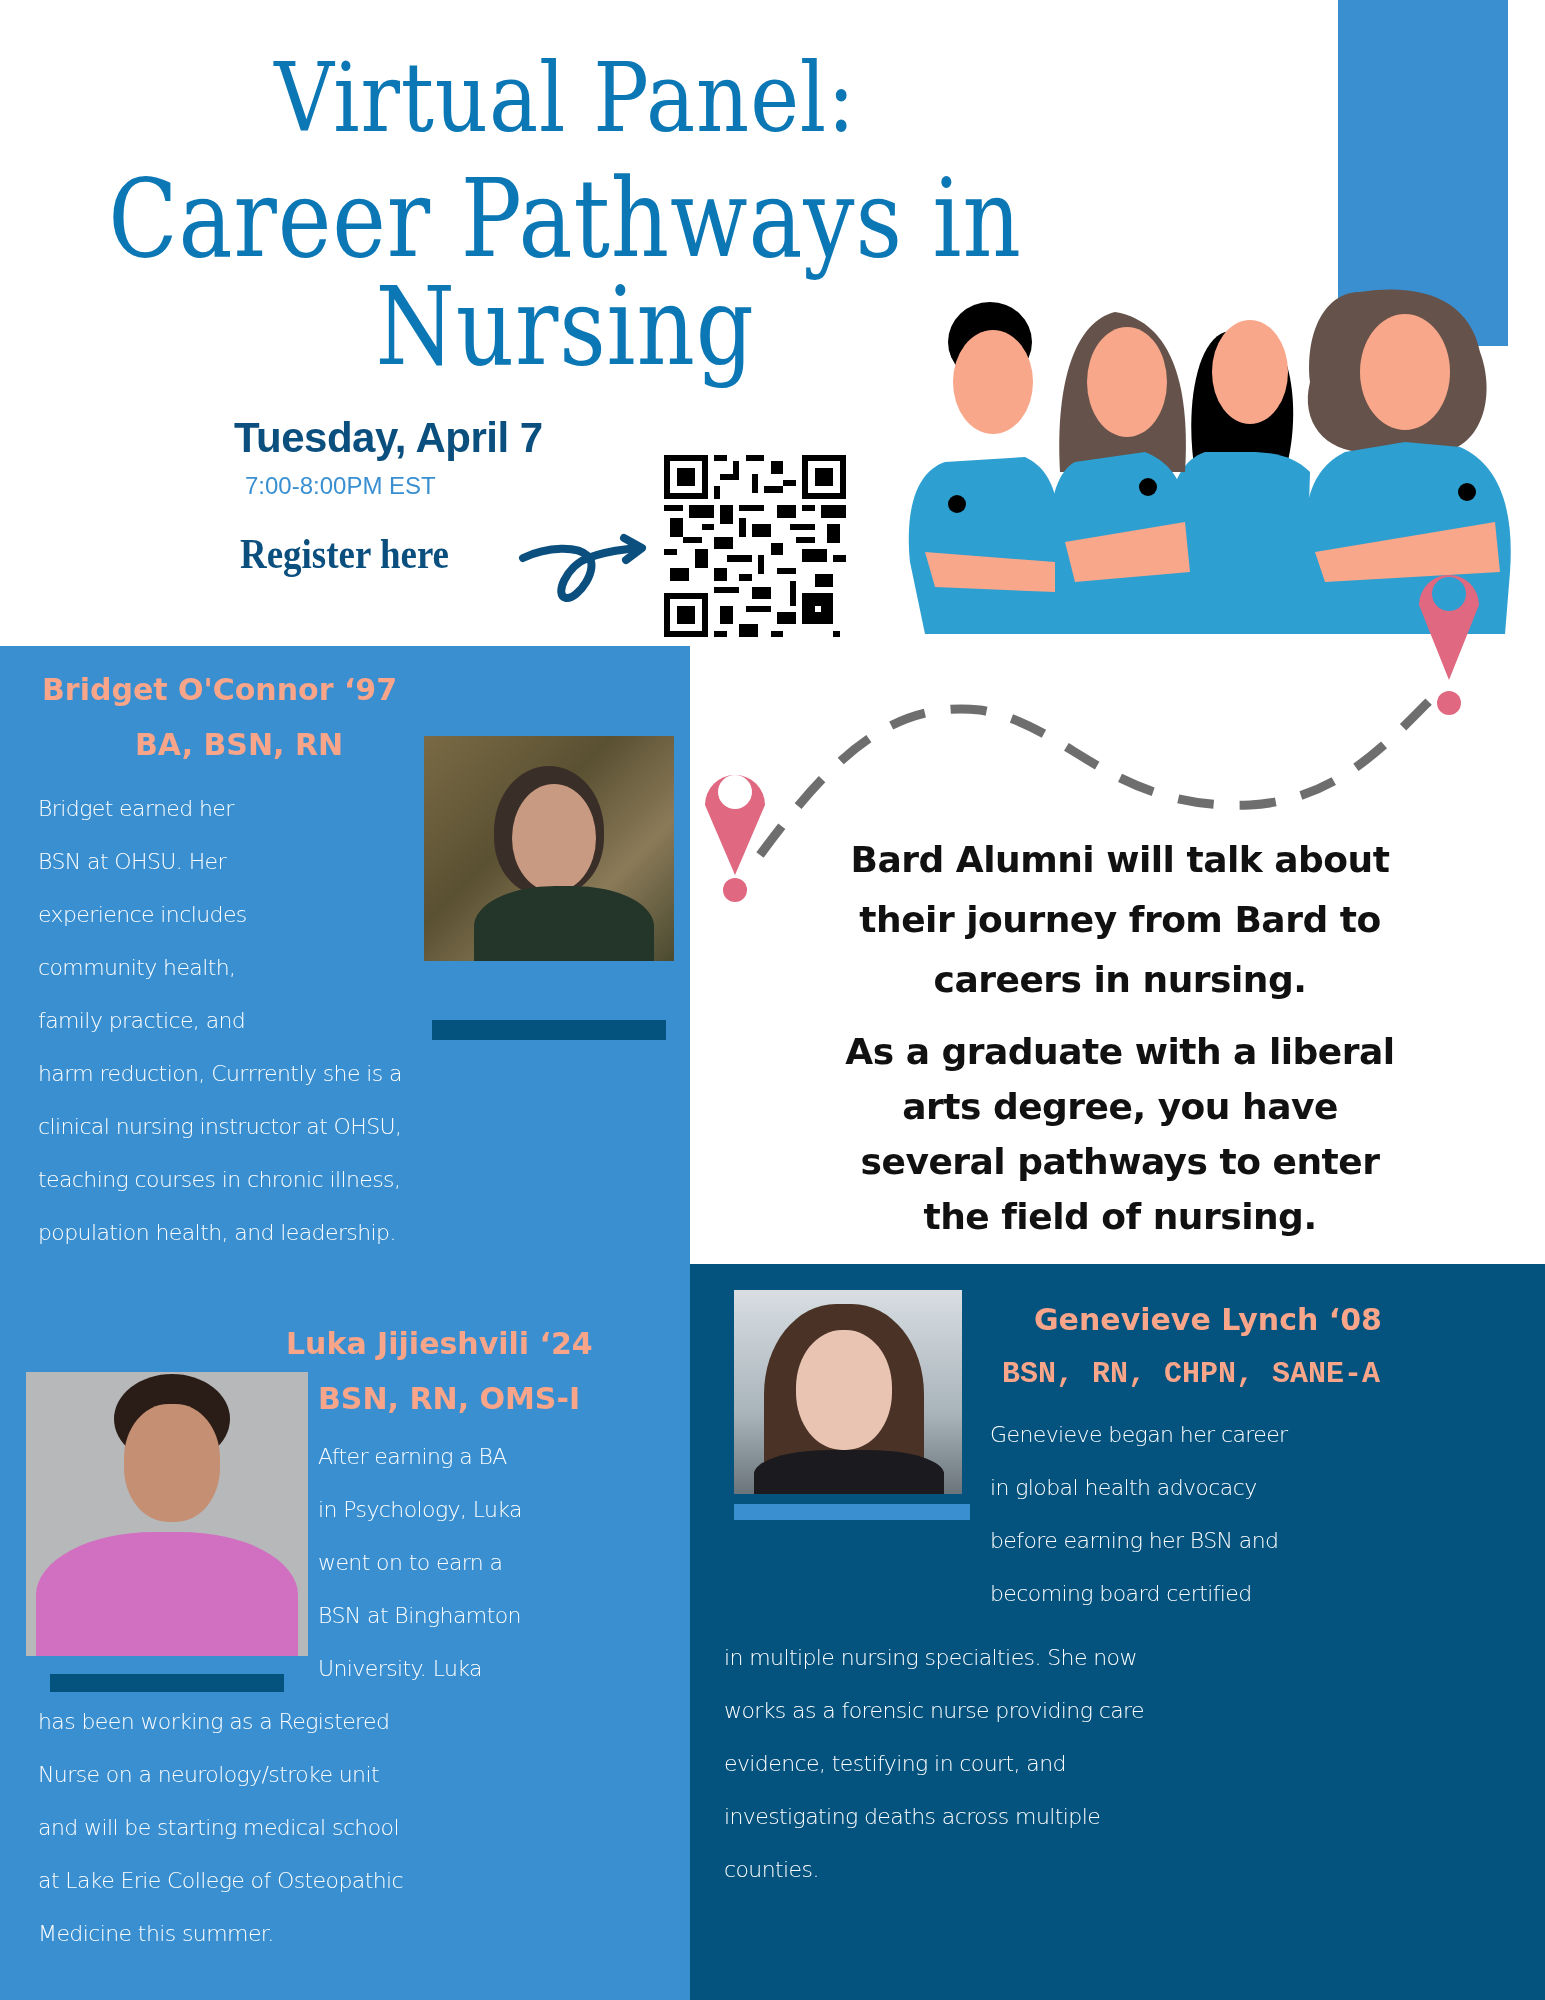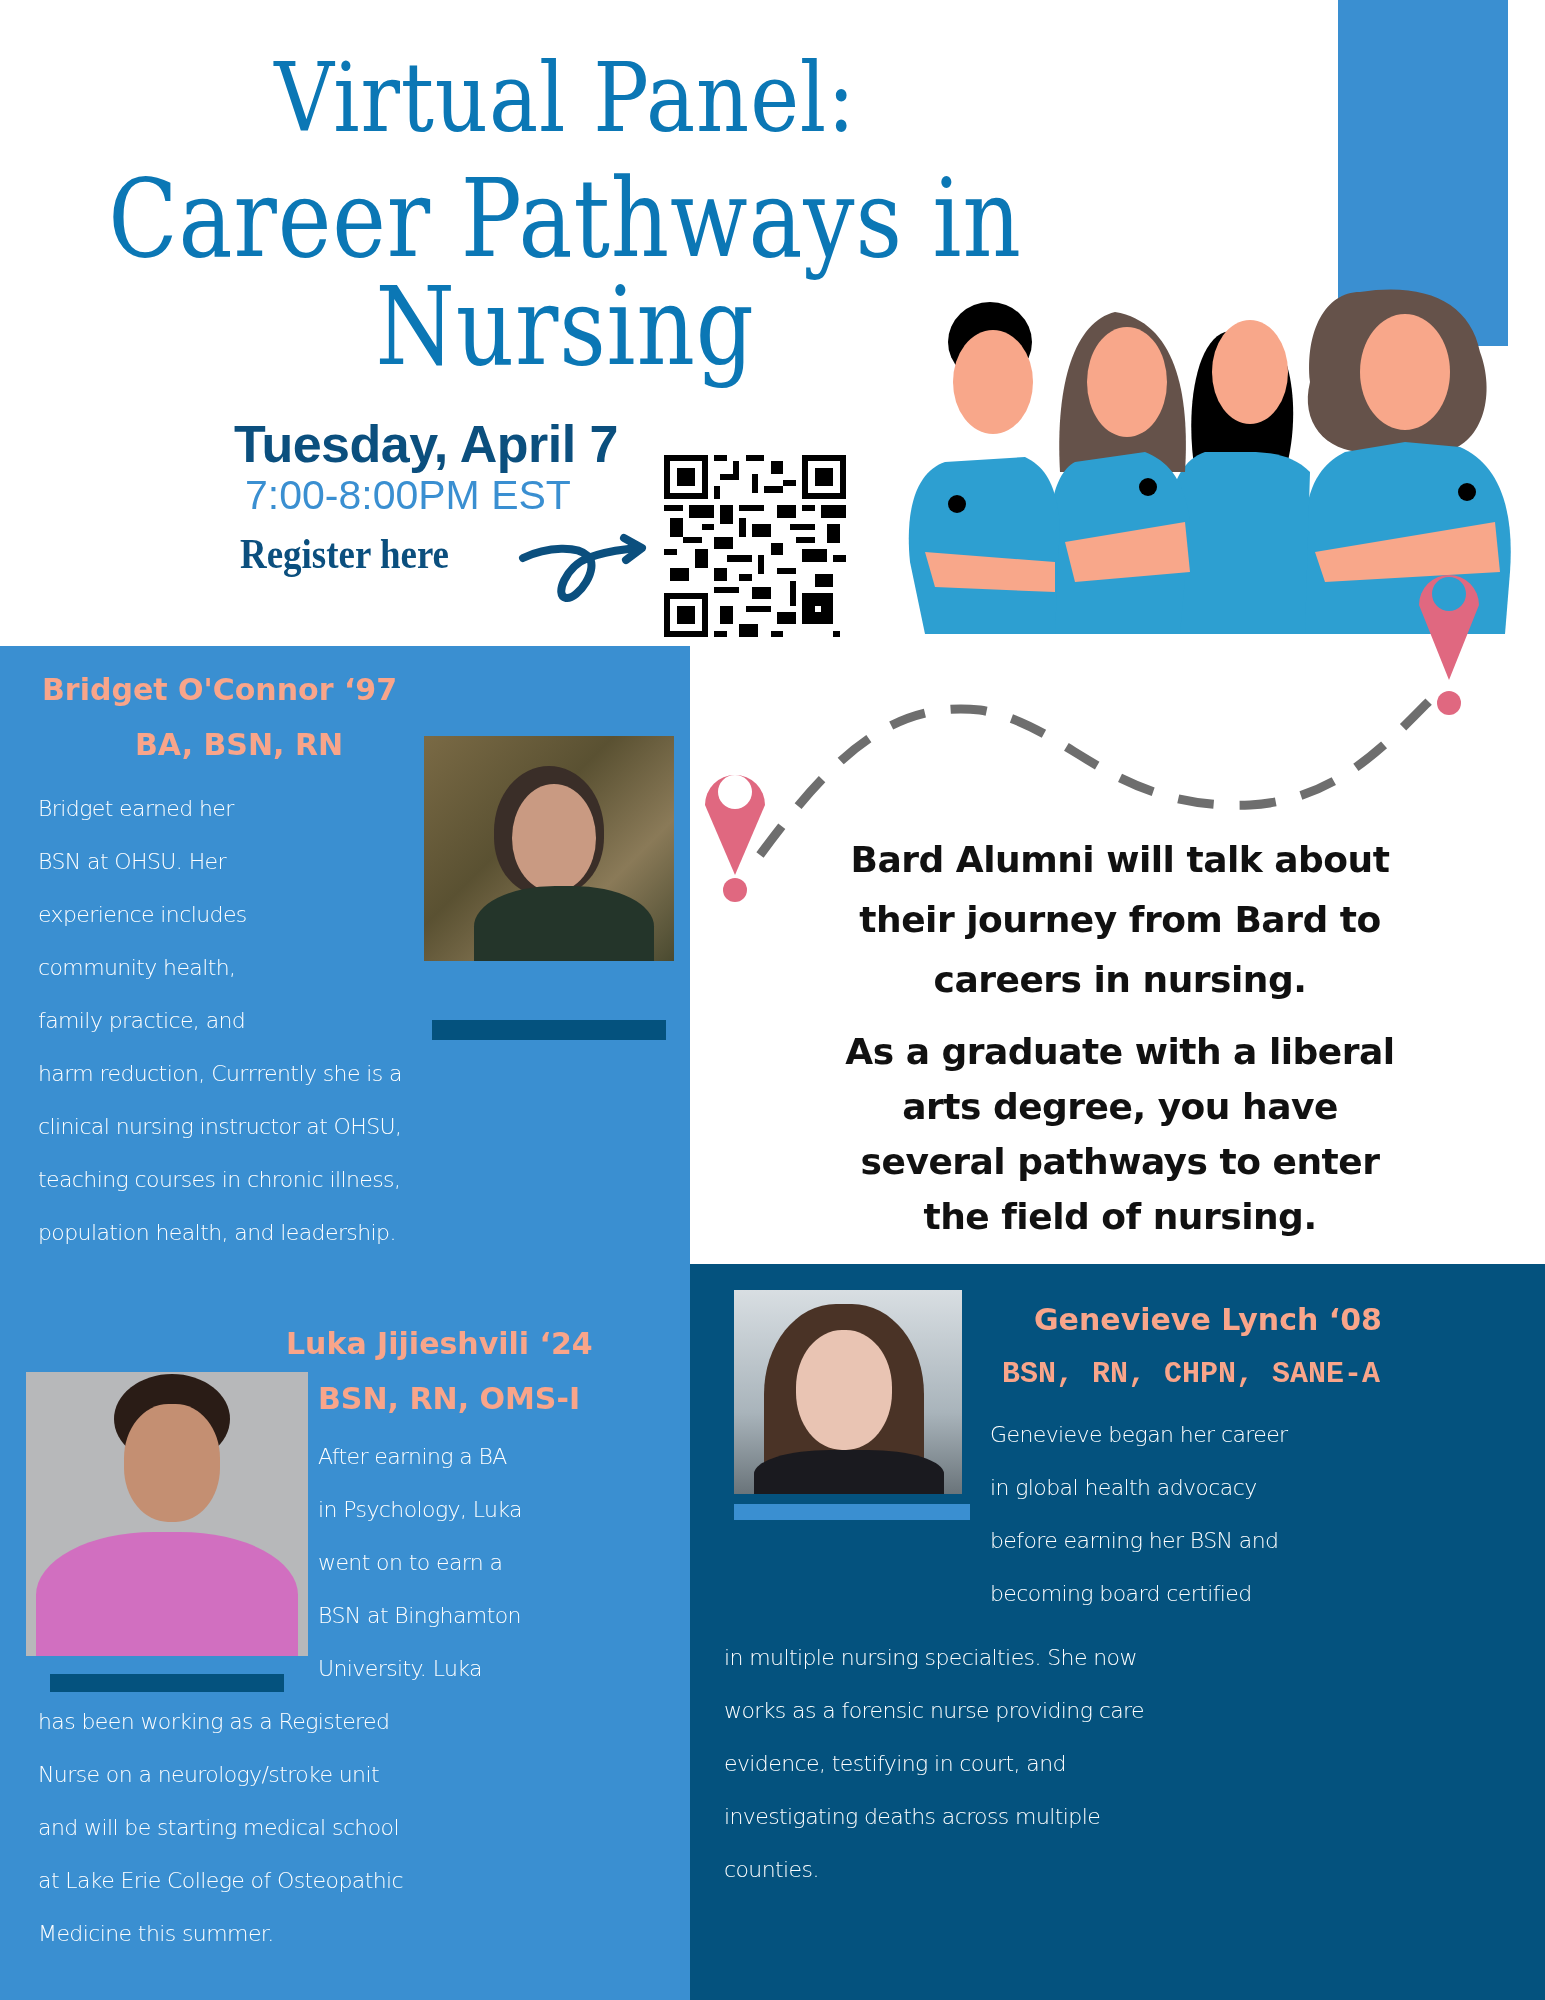--- a/index.html
+++ b/index.html
@@ -11,22 +11,22 @@
   
   .title-line { position: absolute; left: 0; width: 1130px; text-align: center;
     font-family: "DejaVu Serif", serif; color: #0b77b5; font-weight: normal; white-space: nowrap; }
   .t1 { top: 42px; font-size: 96px; letter-spacing: 1px; transform: scaleX(0.86); }
   .t2 { top: 156px; font-size: 108px; letter-spacing: 1px; transform: scaleX(0.84); }
   .t3 { top: 264px; font-size: 108px; letter-spacing: 1px; transform: scaleX(0.84); }
 
   .blue-rect { left: 1338px; top: 0; width: 170px; height: 346px; background: #3a8fd1; }
 
   
-  .date { left: 234px; top: 414px; font-size: 52px; font-weight: bold; color: #0b4f7e; letter-spacing: -0.5px; }
-  .time { left: 245px; top: 472px; font-size: 41px; color: #3a8fd1; }
+  .date { left: 234px; top: 414px; font-size: 42px; font-weight: bold; color: #0b4f7e; letter-spacing: -0.5px; }
+  .time { left: 245px; top: 472px; font-size: 24px; color: #3a8fd1; }
   .register { left: 240px; top: 530px; font-family: "Liberation Serif", serif; font-weight: bold; font-size: 42px; color: #0b4f7e; transform: scaleX(0.88); transform-origin: left; }
   .arrow { left: 518px; top: 528px; width: 130px; height: 80px; }
   .qr { left: 664px; top: 455px; width: 182px; height: 182px; }
 
   .nurses { left: 905px; top: 272px; width: 630px; height: 362px; }
 
   
   .panel-left { left: 0; top: 646px; width: 690px; height: 1354px; background: #3a8fd1; }
   .panel-right { left: 690px; top: 1264px; width: 855px; height: 736px; background: #04527e; }
 

